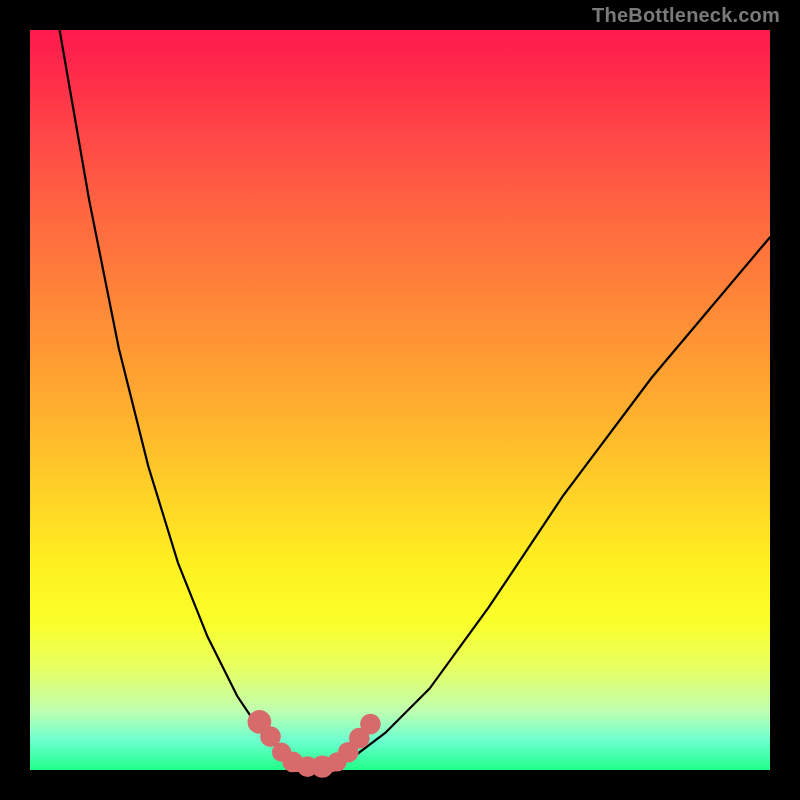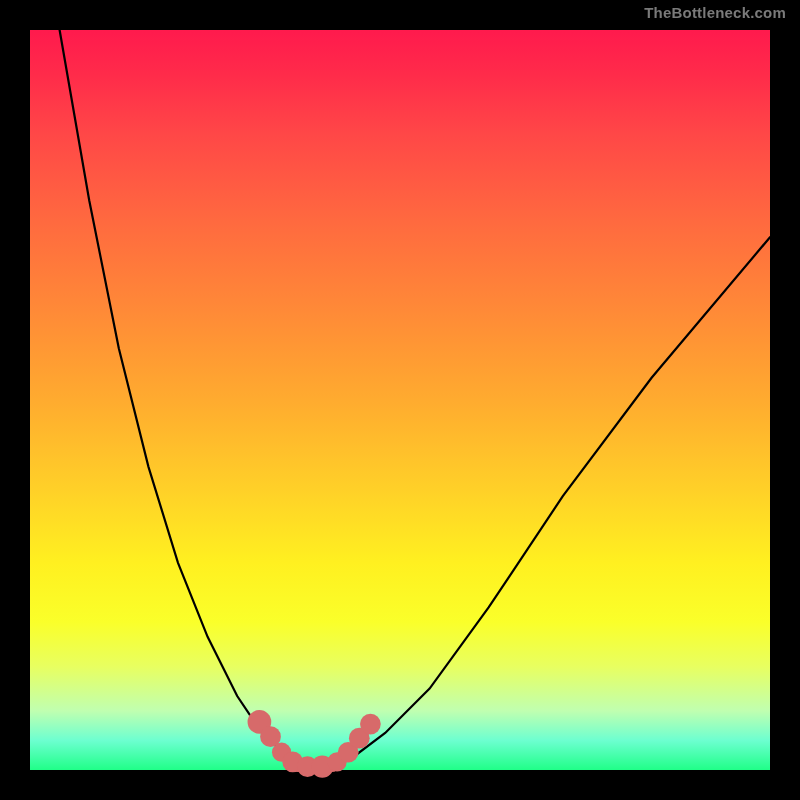--- a/index.html
+++ b/index.html
@@ -36,23 +36,23 @@
       #faff2a 80%,
       #e8ff60 86%,
       #c0ffb0 92%,
       #6dffd0 96%,
       #20ff88 100%
     );
   }
   .watermark {
     position: absolute;
     top: 4px;
-    right: 14px;
+    right: 20px;
     font-family: Arial, Helvetica, sans-serif;
-    font-size: 15px;
+    font-size: 20px;
     font-weight: 600;
     color: #7a7a7a;
     letter-spacing: 0.2px;
   }
   svg.curves {
     position: absolute;
     left: 30px;
     top: 30px;
     width: 740px;
     height: 740px;

